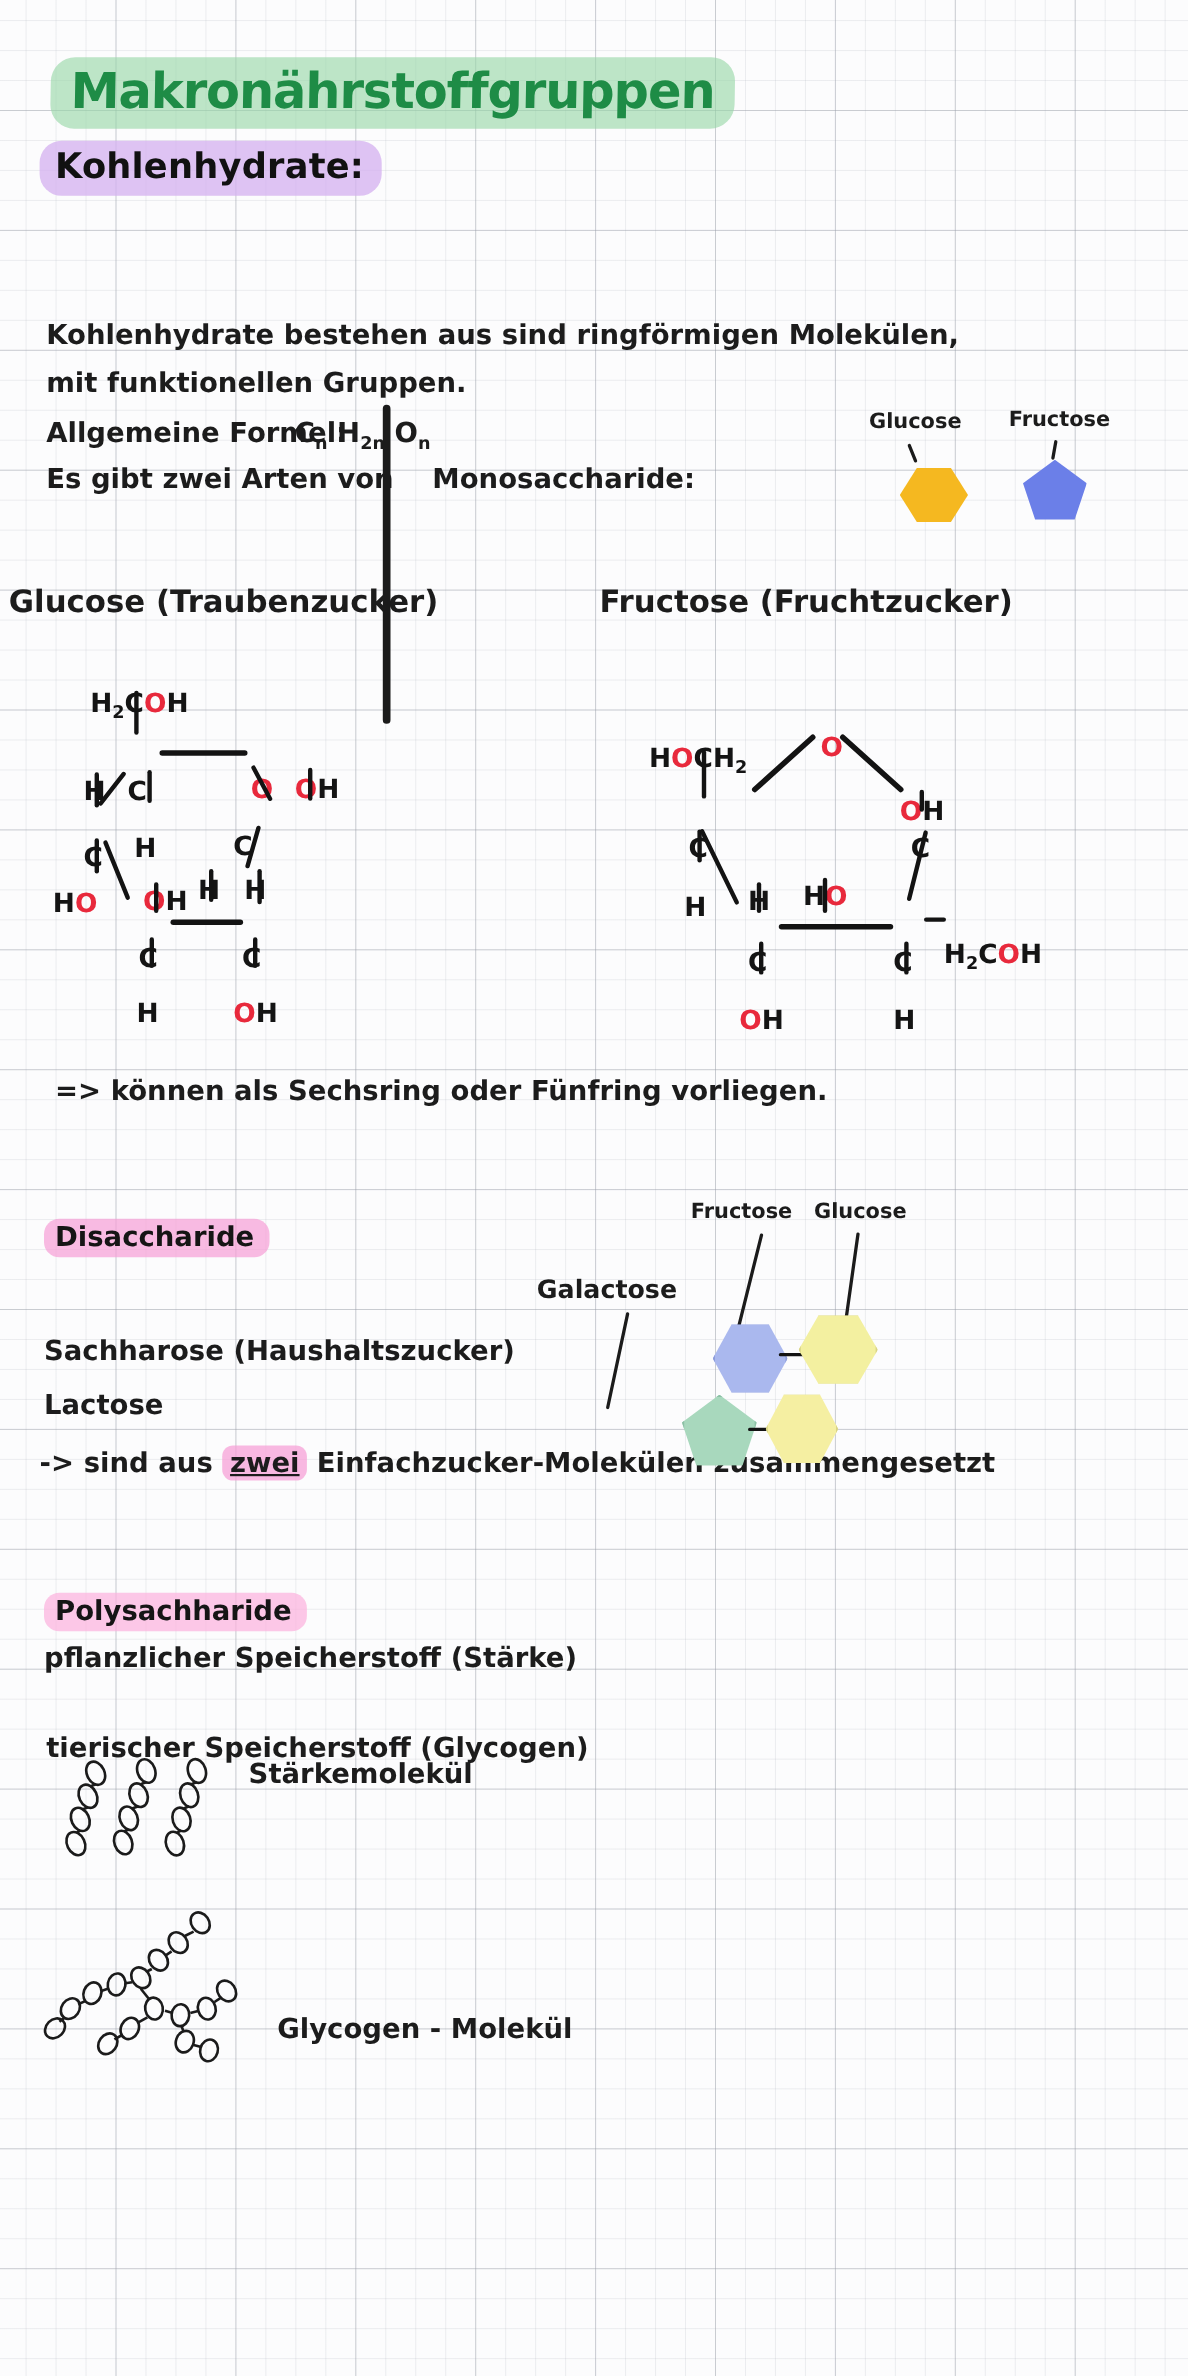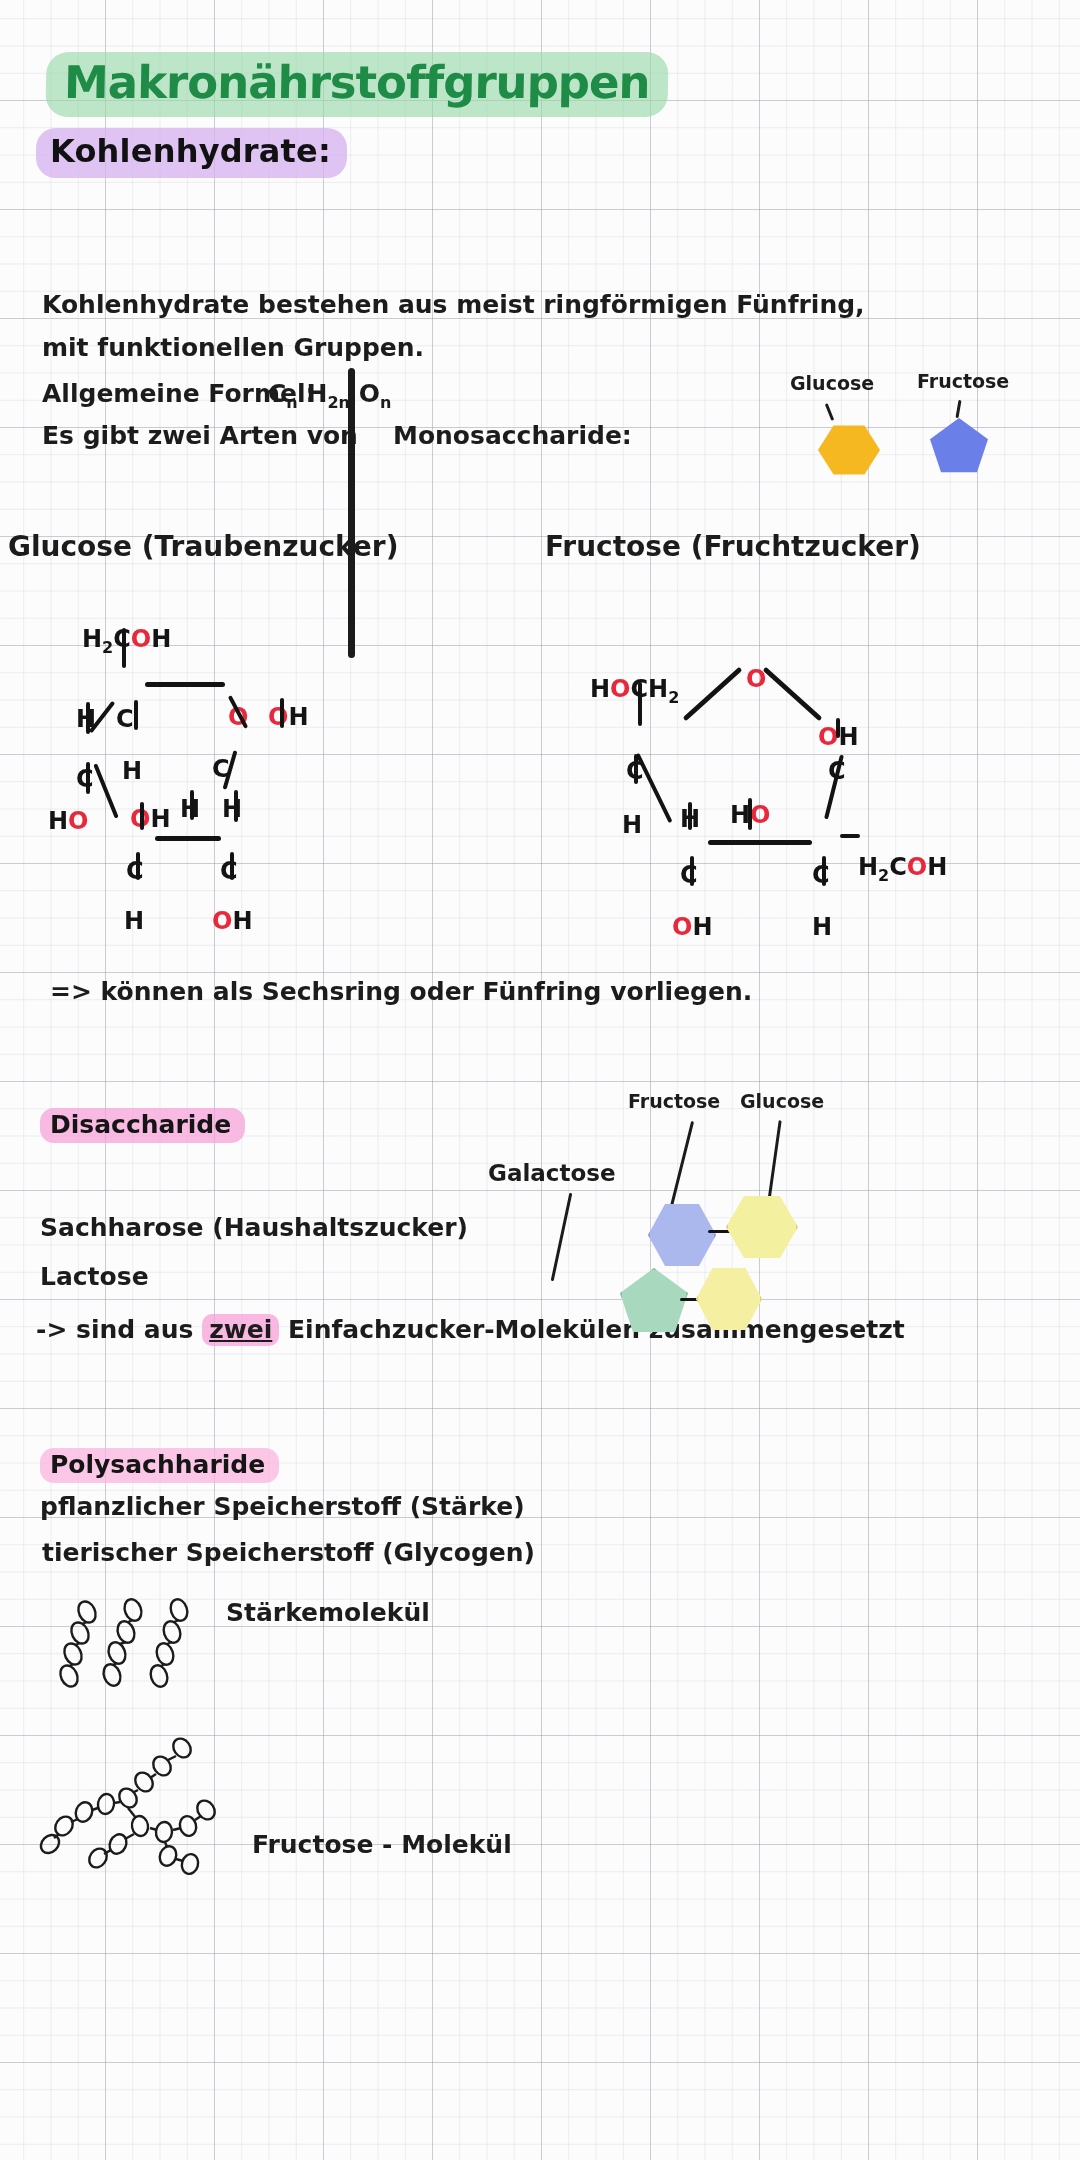--- a/index.html
+++ b/index.html
@@ -86,21 +86,21 @@
   svg{display:block;overflow:visible;}
 </style>
 </head>
 <body>
 
 <div id="page">
 
   <div class="abs hw" id="title">Makronährstoffgruppen</div>
   <div class="abs hw" id="subtitle">Kohlenhydrate:</div>
 
-  <div class="abs body-line" style="left:42px;top:290px;">Kohlenhydrate bestehen aus meist ringförmigen Fünfring,</div>
+  <div class="abs body-line" style="left:42px;top:290px;">Kohlenhydrate bestehen aus sind ringförmigen Molekülen,</div>
   <div class="abs body-line" style="left:42px;top:333px;">mit funktionellen Gruppen.</div>
 
   <div class="abs body-line" style="left:42px;top:379px;">Allgemeine Formel:</div>
   <div class="abs body-line" style="left:268px;top:379px;">
     <span>C</span><span class="sub">n</span><span> </span><span>H</span><span class="sub">2n</span><span> </span><span>O</span><span class="sub">n</span>
   </div>
 
   <div class="abs body-line" style="left:42px;top:421px;">Es gibt zwei Arten von</div>
   <div class="abs body-line" style="left:393px;top:421px;">Monosaccharide:</div>
 
@@ -205,21 +205,21 @@
     <div class="bond" style="left:268px;top:140px;width:24px;height:3px;"></div>
     <div class="abs hexshape" style="left:286px;top:104px;width:68px;height:62px;background:#f3f0a0;border:2px solid #d8d487;"></div>
 
     <div class="abs pentshape" style="left:180px;top:178px;width:64px;height:62px;background:#a8d8bd;border:2px solid #8cc0a5;"></div>
     <div class="bond" style="left:240px;top:208px;width:22px;height:3px;"></div>
     <div class="abs hexshape" style="left:256px;top:176px;width:62px;height:62px;background:#f5efa2;border:2px solid #d8d487;"></div>
   </div>
 
   <div class="abs sect-tag" id="polysacc-tag">Polysachharide</div>
   <div class="abs body-line" style="left:40px;top:1492px;">pflanzlicher Speicherstoff (Stärke)</div>
-  <div class="abs body-line" style="left:42px;top:1538px;">tierischer  Speicherstoff  (Glycogen)</div>
+  <div class="abs body-line" style="left:42px;top:1574px;">tierischer  Speicherstoff  (Glycogen)</div>
 
   <div class="abs" style="left:55px;top:1600px;width:180px;height:110px;">
     <svg width="180" height="110" viewBox="0 0 180 110">
       <g stroke="#1b1b1b" stroke-width="2.4" fill="none">
         <ellipse cx="32" cy="12" rx="8" ry="11" transform="rotate(-25 32 12)"></ellipse>
         <ellipse cx="25" cy="33" rx="8" ry="11" transform="rotate(-25 25 33)"></ellipse>
         <ellipse cx="18" cy="54" rx="8" ry="11" transform="rotate(-25 18 54)"></ellipse>
         <ellipse cx="14" cy="76" rx="8" ry="11" transform="rotate(-25 14 76)"></ellipse>
         <line x1="32" y1="22" x2="27" y2="24"></line>
         <line x1="25" y1="43" x2="20" y2="45"></line>
@@ -273,15 +273,15 @@
         <line x1="94" y1="94" x2="85" y2="99"></line>
         <ellipse cx="58" cy="118" rx="8" ry="10" transform="rotate(35 58 118)"></ellipse>
         <line x1="71" y1="110" x2="64" y2="114"></line>
         <ellipse cx="128" cy="116" rx="8" ry="10" transform="rotate(20 128 116)"></ellipse>
         <line x1="125" y1="102" x2="127" y2="107"></line>
         <ellipse cx="150" cy="124" rx="8" ry="10" transform="rotate(15 150 124)"></ellipse>
         <line x1="136" y1="119" x2="143" y2="121"></line>
       </g>
     </svg>
   </div>
-  <div class="abs body-line" style="left:252px;top:1830px;">Fructose - Molekül</div>
+  <div class="abs body-line" style="left:252px;top:1830px;">Glycogen - Molekül</div>
 
 </div>
 
 </body></html>

